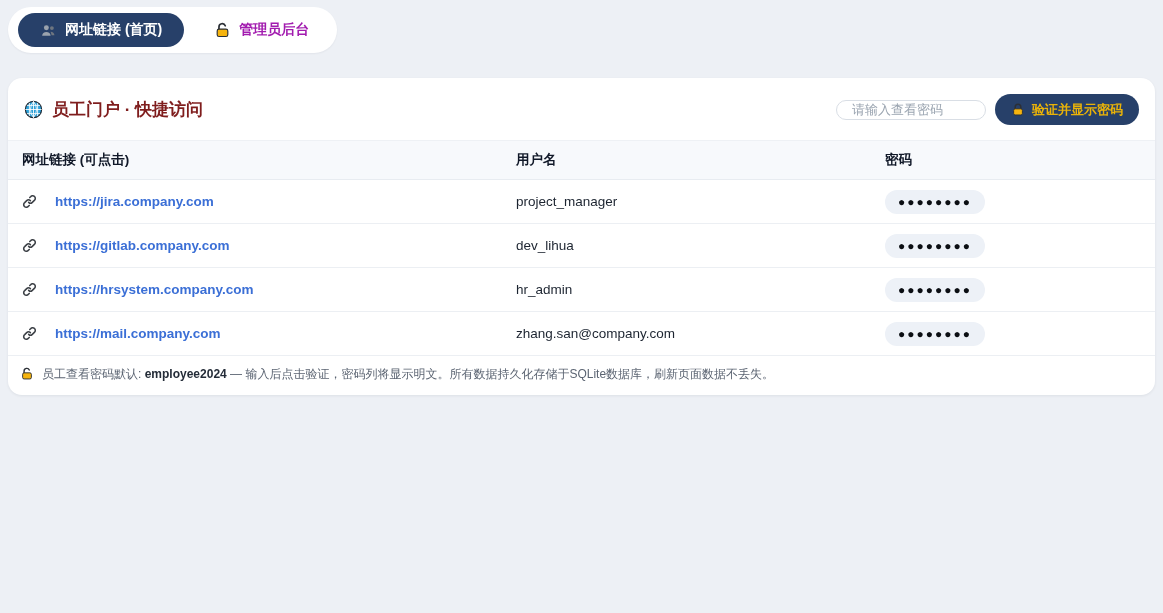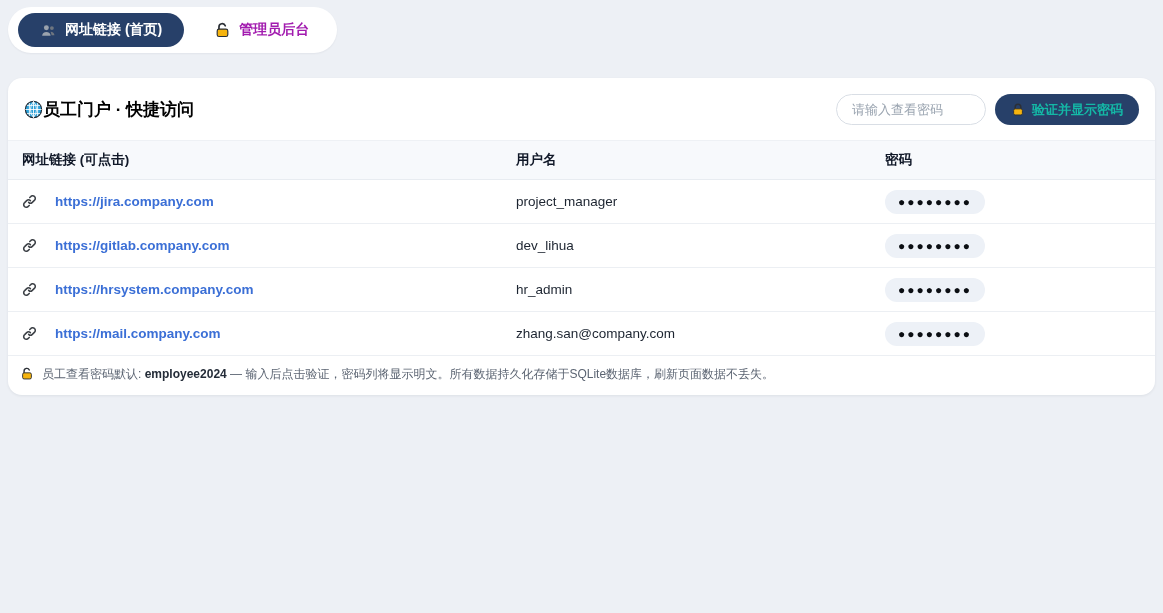--- a/index.html
+++ b/index.html
@@ -33,34 +33,34 @@
     position: absolute; left: 8px; top: 78px; width: 1147px;
     background: #ffffff; border-radius: 14px;
     box-shadow: 0 1px 3px rgba(16,24,40,.07);
     overflow: hidden;
   }
   .card-header {
     display: flex; align-items: center; justify-content: space-between;
     padding: 16px 16px 15px 16px;
   }
   .card-title {
-    display: flex; align-items: center; 
-    font-size: 17px; font-weight: bold; color: #000000;
+    display: flex; align-items: center; gap: 9px;
+    font-size: 17px; font-weight: bold; color: #7f1d1d;
   }
   .header-right { display: flex; align-items: center; gap: 9px; }
   .pw-input {
-    width: 150px; height: 31px;
+    width: 150px; height: 20px;
     border: 1px solid #d9dee5; border-radius: 999px;
     padding: 0 15px; font-size: 13px; color: #333a45; outline: none;
     font-family: inherit; background: #ffffff;
   }
   .pw-input::placeholder { color: #9aa4b0; }
   .verify-btn {
     height: 31px; border: none; border-radius: 999px;
-    background: #274069; color: #14b8a6;
+    background: #274069; color: #eab308;
     padding: 0 16px; font-size: 13px; font-weight: bold;
     display: flex; align-items: center; gap: 7px; cursor: pointer;
     font-family: inherit; white-space: nowrap;
   }
 
   
   .thead, .trow {
     display: grid;
     grid-template-columns: 494px 369px 1fr;
     align-items: center;

